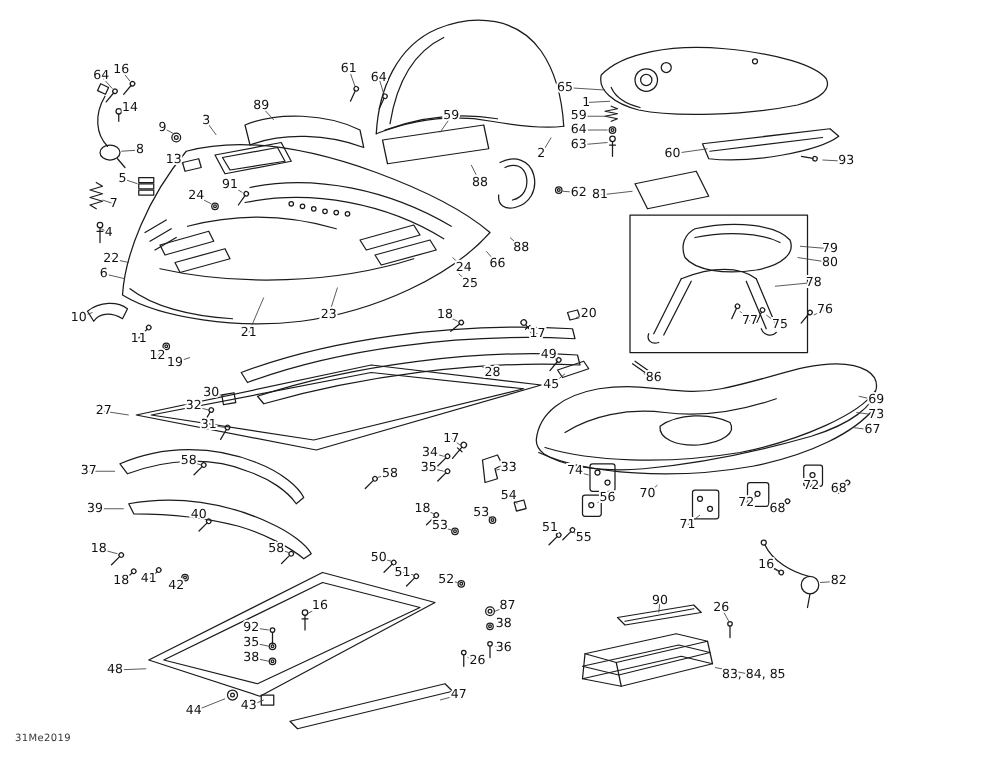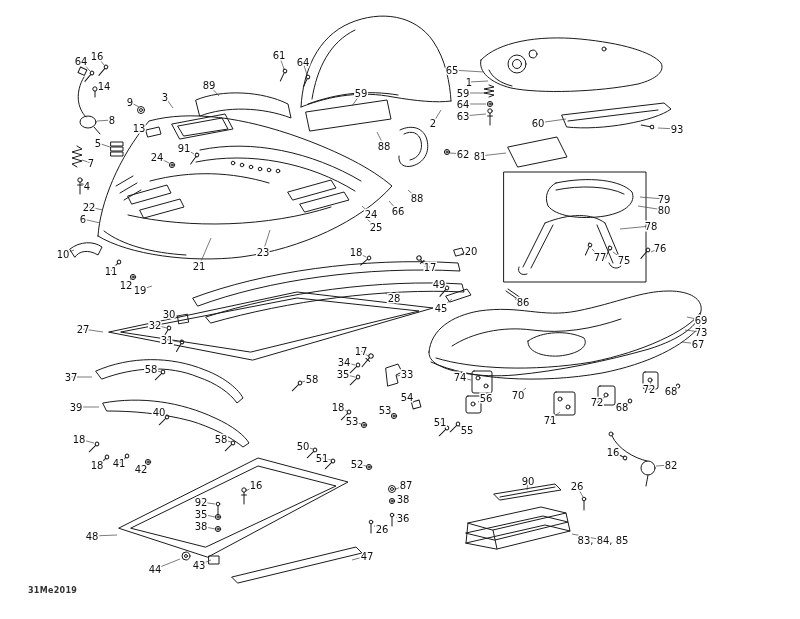--- a/index.html
+++ b/index.html
@@ -12,21 +12,21 @@
   .art path, .art polygon, .art rect, .art circle, .art ellipse, .art line, .art polyline {
     stroke:var(--ink); fill:none; stroke-width:1; stroke-linecap:round; stroke-linejoin:round;
   }
   #label-layer text {
     font-family:"DejaVu Sans", sans-serif; font-size:10px; fill:#111;
     stroke:#fff; stroke-width:3px; paint-order:stroke;
     text-anchor:middle; dominant-baseline:central;
   }
   #label-layer line.leader { stroke:var(--leader); stroke-width:0.7; }
   .footer-code {
-    position:absolute; left:28px; top:586px; font-size:8px; color:#333; letter-spacing:0.3px;font-weight:bold;
+    position:absolute; left:12px; top:586px; font-size:8px; color:#333; letter-spacing:0.3px;
   }
 </style>
 </head>
 <body>
 
 <div class="canvas">
 
   <svg class="layer art" viewBox="0 0 800 619" xmlns="http://www.w3.org/2000/svg">
     <defs>
       <g id="screw">

